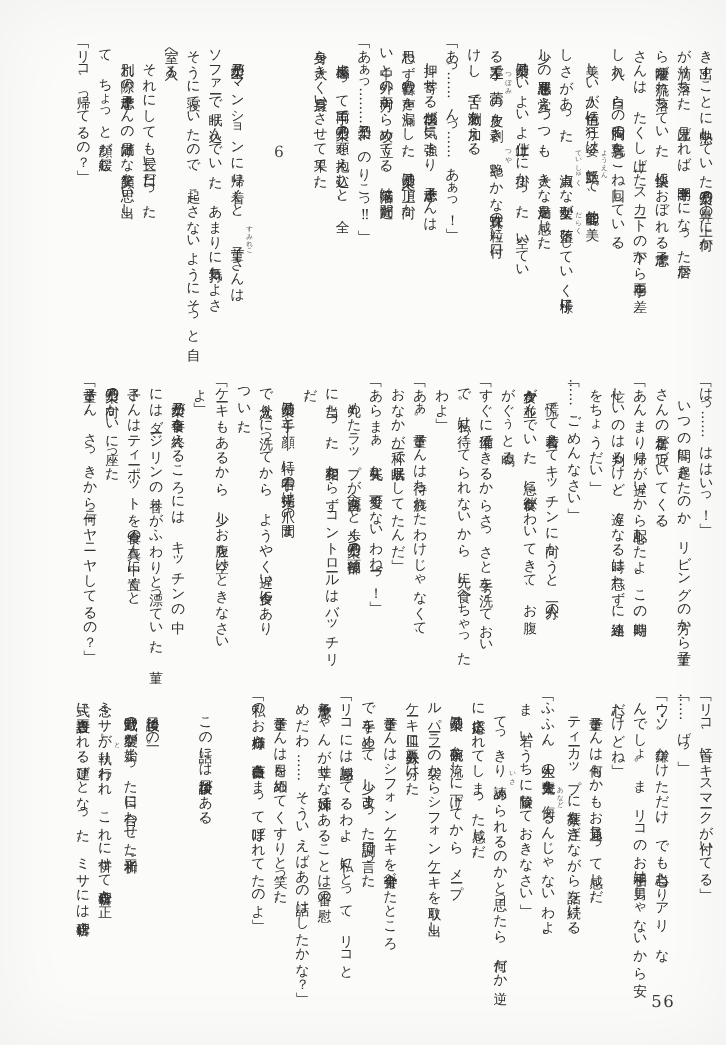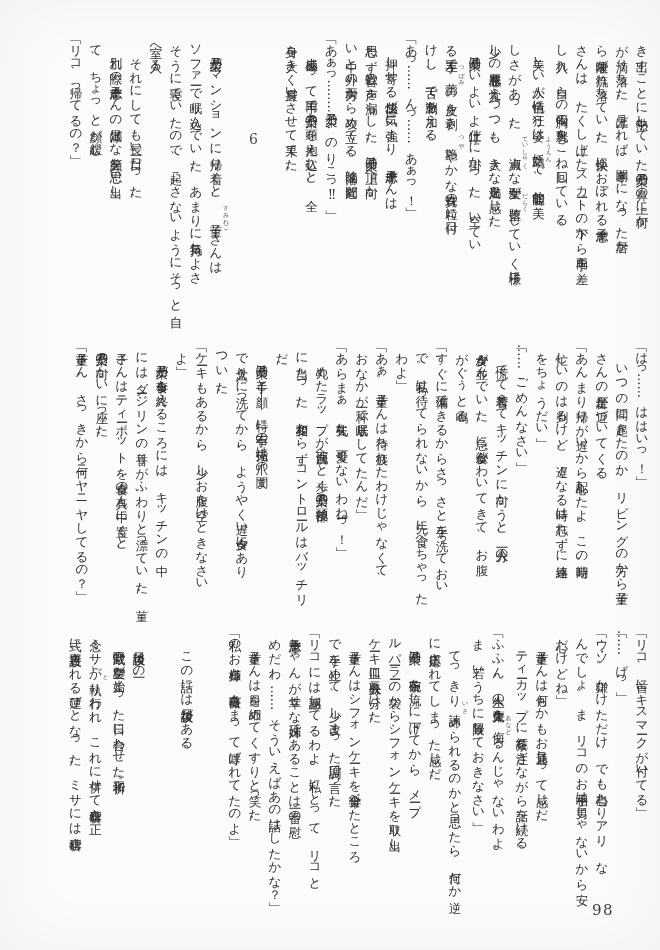--- a/index.html
+++ b/index.html
@@ -141,14 +141,14 @@
       <p class="vline">志摩子ちゃんが幸せな姉妹であることは一番の慰</p>
       <p class="vline">めだわ。……そういえばあの話はしたかな？」</p>
       <p class="vline">　菫子さんは目を細めてくすりと笑った。</p>
       <p class="vline">「私のお姉様も、白薔薇さまって呼ばれてたのよ」</p>
       <p class="vline gap-before">　この話には後日談がある。</p>
       <p class="vline gap-before">　後日談その一。</p>
       <p class="vline">　武蔵野の空襲が始まった日に合わせた『平和祈</p>
       <p class="vline">念ミサ』が<ruby>執<rt>と</rt></ruby>り行われ、これに併せて祈念碑も正</p>
       <p class="vline">式に再設置される運びとなった。ミサには祈念碑</p>
     </section>
-  <div class="page-number">98</div>
+  <div class="page-number">56</div>
 </div>
 
 </body></html>

